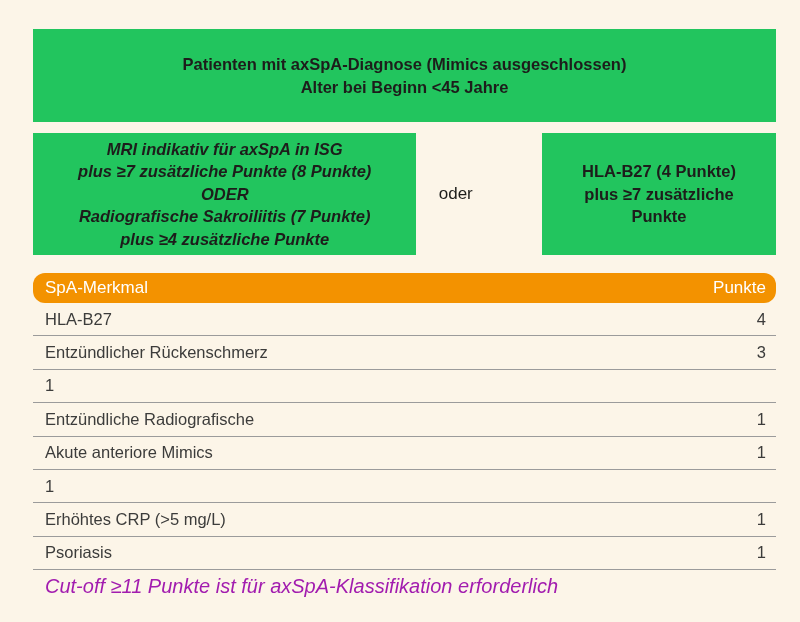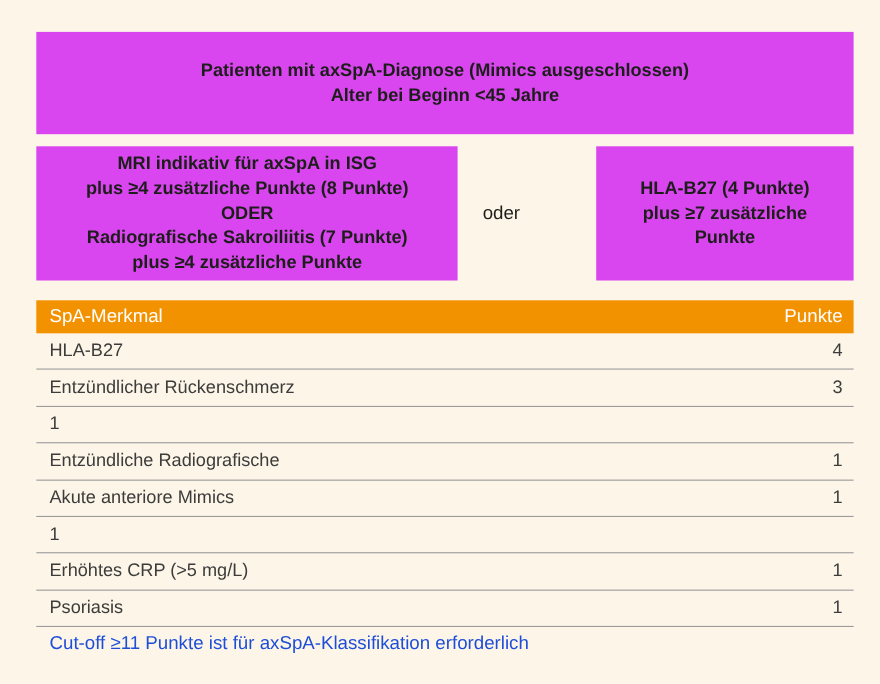--- a/index.html
+++ b/index.html
@@ -9,94 +9,96 @@
     font-family: "Liberation Sans", sans-serif;
     overflow: hidden;
   }
   .page {
     width: 800px;
     height: 622px;
     padding: 29px 24px 0 33px;
   }
   
   .box {
-    background: #d946ef;
+    background: #22c55e;
     color: #1D1D1B;
     font-weight: bold;
     font-size: 16.5px;
     line-height: 22.5px;
     text-align: center;
     display: flex;
     align-items: center;
     justify-content: center;
   }
   .box .line { display: block; }
   .box-top { height: 93px; width: 743px; }
   .row2 {
     margin-top: 11px;
     display: flex;
     height: 122px;
   }
-  .box-left  { width: 400px; height: 122px; }
+  .box-left  { width: 400px; height: 122px; font-style: italic; }
   .oder-cell {
     width: 82px;
     display: flex;
     align-items: center;
     justify-content: center;
     font-size: 17px;
     color: #1D1D1B;
   }
   .box-right { width: 244px; height: 122px; margin-left: 47px; }
   
   .ctable { margin-top: 18px; width: 743px; }
   .thead {
     height: 30px;
     background: #F39200;
     color: #FFFFFF;
     font-size: 17px;
     display: flex;
     align-items: center;
     justify-content: space-between;
     padding: 0 10px 0 12px;
+    border-radius: 12px;
   }
   .trow {
     height: 33.4px;
     display: flex;
     align-items: center;
     justify-content: space-between;
     padding: 0 10px 0 12px;
     font-size: 16.5px;
     color: #3C3C3B;
     border-bottom: 1px solid #9B9B9B;
   }
   .trow:last-of-type { border-bottom: none; }
   .tfoot {
     margin-top: 5px;
     padding-left: 12px;
-    font-size: 17px;
-    color: #1d4ed8;
+    font-size: 20px;
+    font-style: italic;
+    color: #a21caf;
   }
 </style>
 </head>
 <body>
 
 <div class="page">
 
   <div class="box box-top">
     <div>
       <span class="line">Patienten mit axSpA-Diagnose (Mimics ausgeschlossen)</span>
       <span class="line">Alter bei Beginn &lt;45 Jahre</span>
     </div>
   </div>
 
   <div class="row2">
     <div class="box box-left">
       <div>
         <span class="line">MRI indikativ für axSpA in ISG</span>
-        <span class="line">plus ≥4 zusätzliche Punkte (8 Punkte)</span>
+        <span class="line">plus ≥7 zusätzliche Punkte (8 Punkte)</span>
         <span class="line">ODER</span>
         <span class="line">Radiografische Sakroiliitis (7 Punkte)</span>
         <span class="line">plus ≥4 zusätzliche Punkte</span>
       </div>
     </div>
     <div class="oder-cell">
       <span>oder</span>
     </div>
     <div class="box box-right">
       <div>

